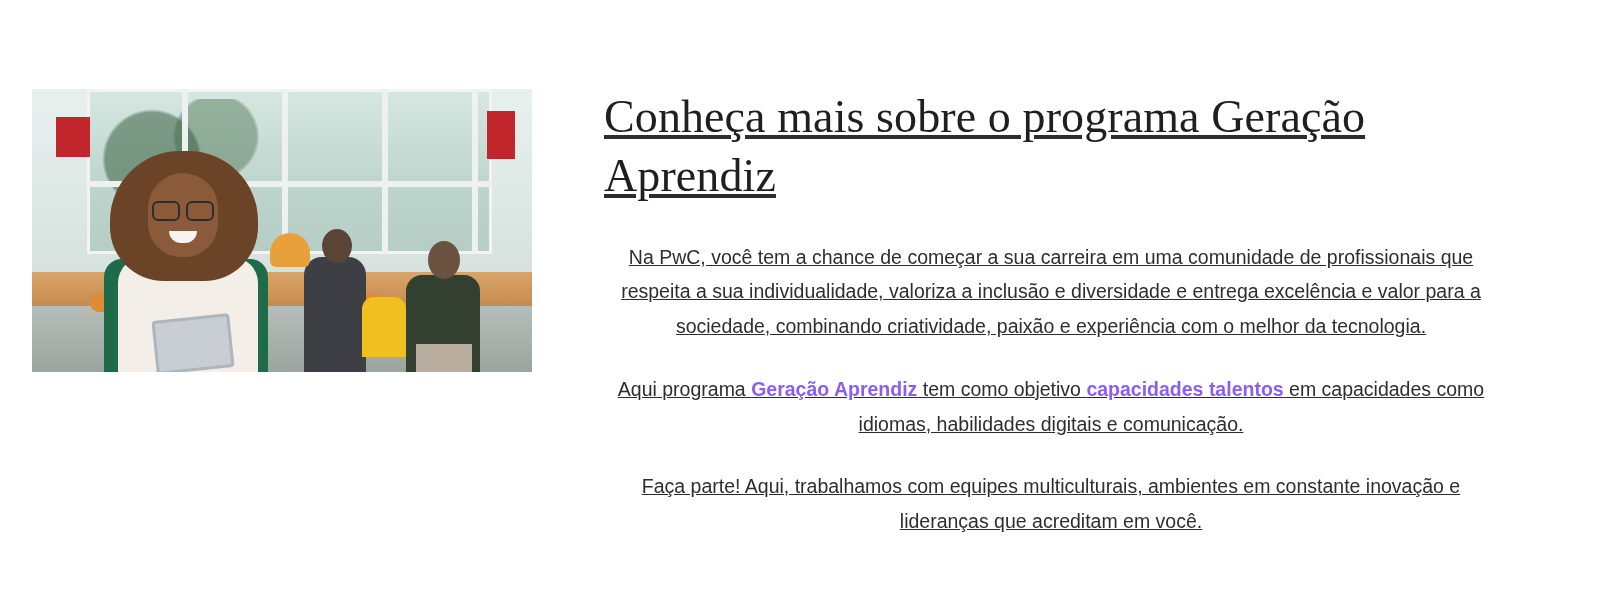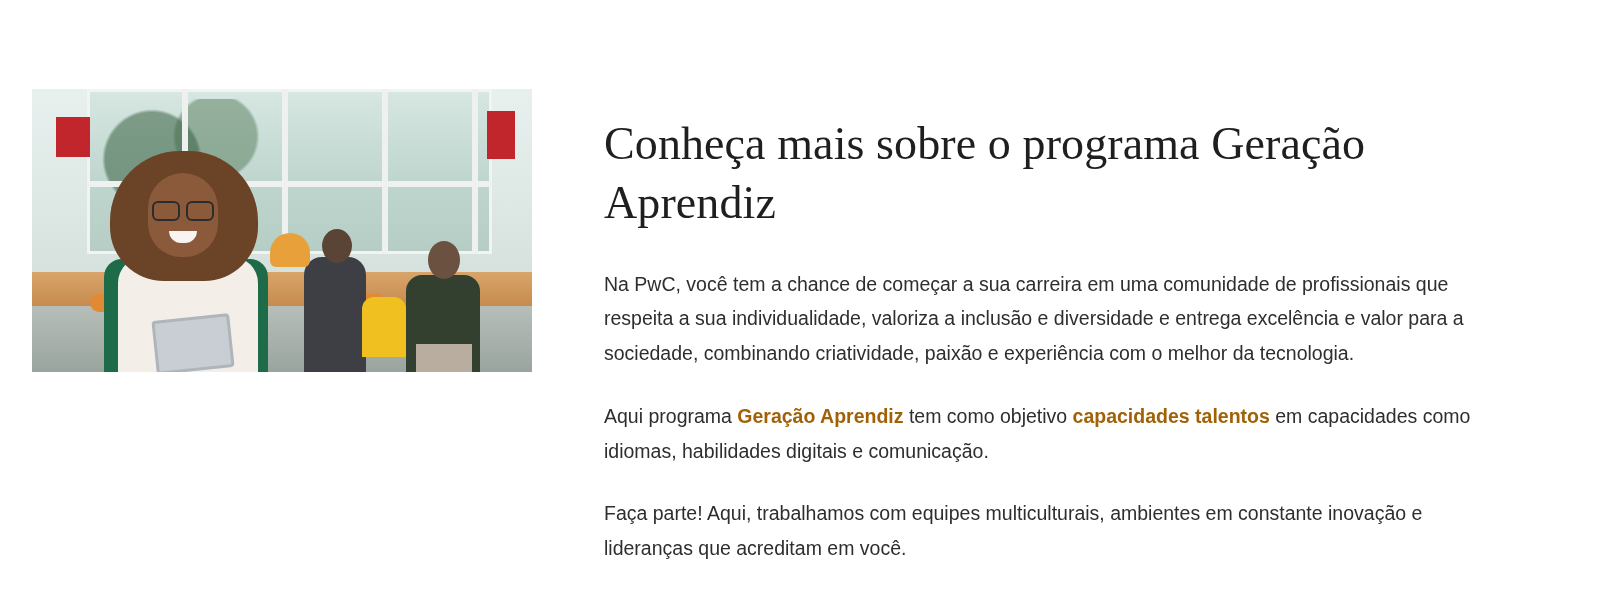--- a/index.html
+++ b/index.html
@@ -271,50 +271,52 @@
     top: 144px;
     width: 40px;
     height: 34px;
     background: #e8a13a;
     border-radius: 20px 20px 6px 6px;
   }
 
   
   .text-col {
     flex: 1 1 auto;
-    padding-top: 115px;
+    padding-top: 88px;
     padding-right: 70px;
     padding-left: 36px;
     box-sizing: border-box;
     max-width: 1000px;
+    text-decoration: underline;
   }
 
   .heading {
     font-family: "Liberation Serif", serif;
     font-size: 46px;
     line-height: 1.28;
     font-weight: 400;
     color: #1f1f1f;
     margin: 0 0 34px 0;
     letter-spacing: 0.1px;
   }
 
   .para {
     font-family: "Liberation Sans", sans-serif;
     font-size: 19.5px;
     line-height: 1.78;
     color: #2e2e2e;
     margin: 0 0 28px 0;
     max-width: 965px;
+    text-align: center;
   }
   .para:last-child { margin-bottom: 13px; }
 
   .para b, .para strong {
     font-weight: 700;
-    color: #a16207;
+    color: #8b5cf6;
   }
 </style>
 </head>
 <body>
 
 <div class="page">
   <div class="content-row">
 
     <div class="media-col">
       <figure class="photo" style="margin:0;">

